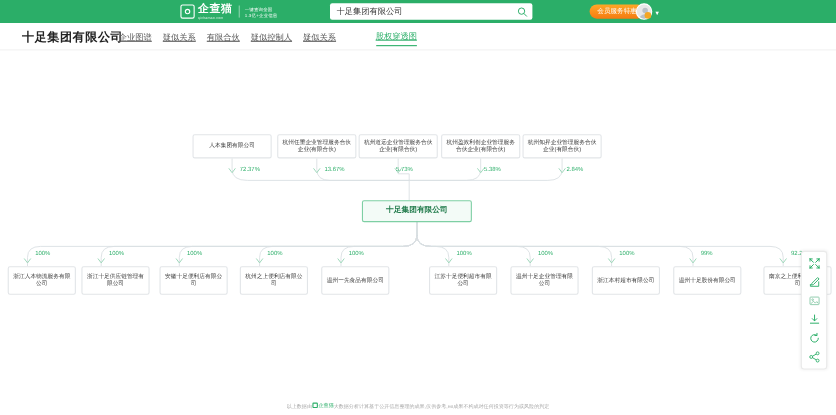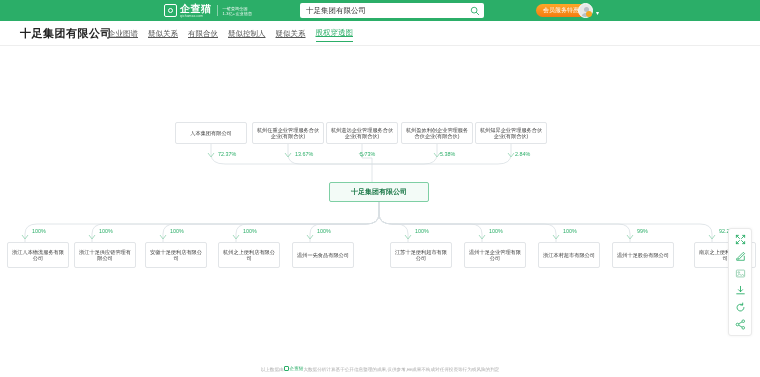--- a/index.html
+++ b/index.html
@@ -190,20 +190,21 @@
     font-size: 7.5px;
     color: #555555;
     cursor: pointer;
     padding-bottom: 3px;
     white-space: nowrap;
     text-decoration: underline;
   }
   .tab.active {
     color: #2bae68;
     border-bottom: 1.3px solid #2bae68;
+    margin-left: 26px;
   }
 
   
   .canvas {
     position: absolute;
     left: 0; top: 46px;
     width: 760px;
     height: 305px;
     background: #ffffff;
     overflow: hidden;

